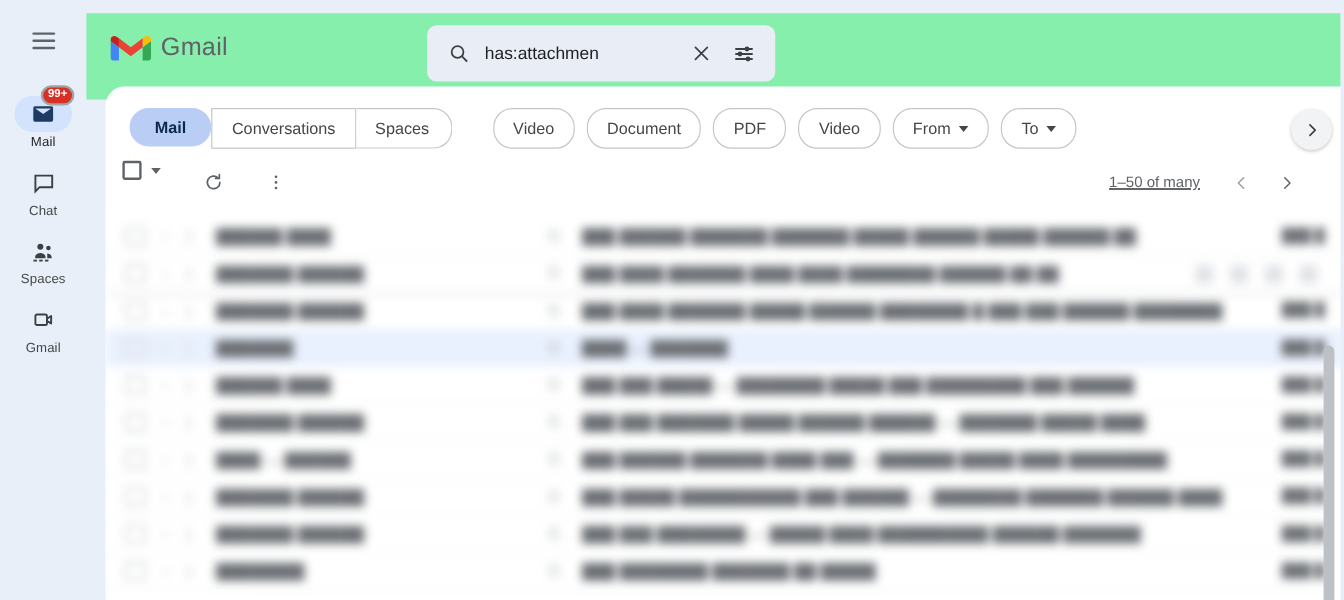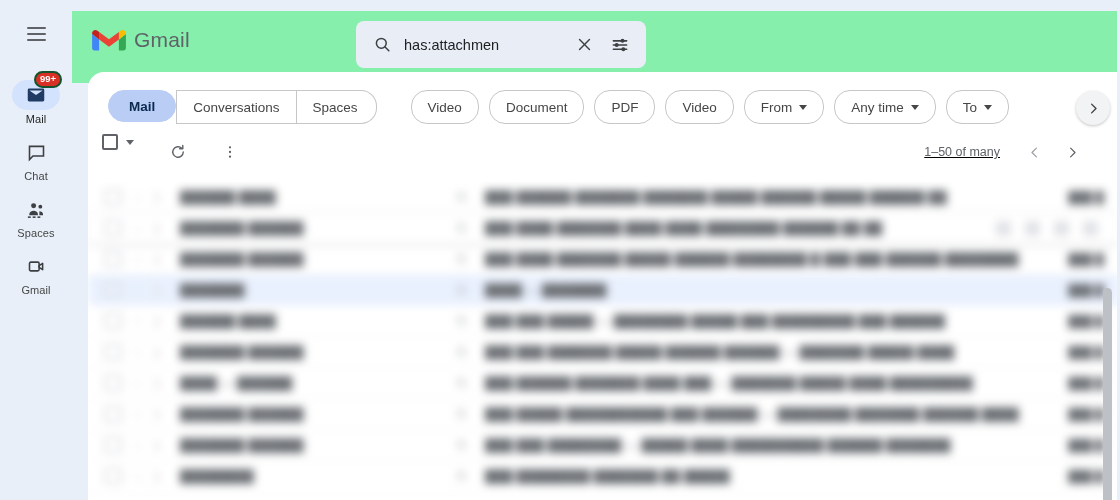--- a/index.html
+++ b/index.html
@@ -36,21 +36,21 @@
   }
   .rail-item.active .rail-pill { background: #d3e2fd; }
   .rail-label {
     font-size: 11px; color: #444746; margin-top: 3px; letter-spacing: .1px;
   }
   .rail-item.active .rail-label { color: #1f1f1f; font-weight: 500; }
   .badge {
     position: absolute; top: -9px; left: 22px;
     background: #d93025; color: #fff; font-size: 9.5px; font-weight: 700;
     border-radius: 9px; padding: 1px 4px 2px; line-height: 1.1;
-    border: 2px solid #14532d; min-width: 24px; text-align: center;
+    border: 2px solid #a3a3a3; min-width: 24px; text-align: center;
   }
 
   
   .topbar {
     position: absolute; left: 72px; top: 11px; width: 1048px; height: 72px;
     background: #86efac;
     text-decoration: underline;
   }
   .brand {
     position: absolute; left: 20px; top: 16px;
@@ -311,24 +311,20 @@
         <span>PDF</span>
       </div>
       <div class="chip">
         <span>Video</span>
       </div>
       <div class="chip">
         <span>From</span>
         <span class="caret"></span>
       </div>
       <div class="chip">
-        <span>Any time</span>
-        <span class="caret"></span>
-      </div>
-      <div class="chip">
         <span>To</span>
         <span class="caret"></span>
       </div>
     </div>
 
     <div class="scroll-next">
       <svg width="15" height="15" viewBox="0 0 24 24">
         <polyline points="9,5 16,12 9,19" fill="none" stroke="#3c4043" stroke-width="2.2" stroke-linecap="round" stroke-linejoin="round"></polyline>
       </svg>
     </div>

